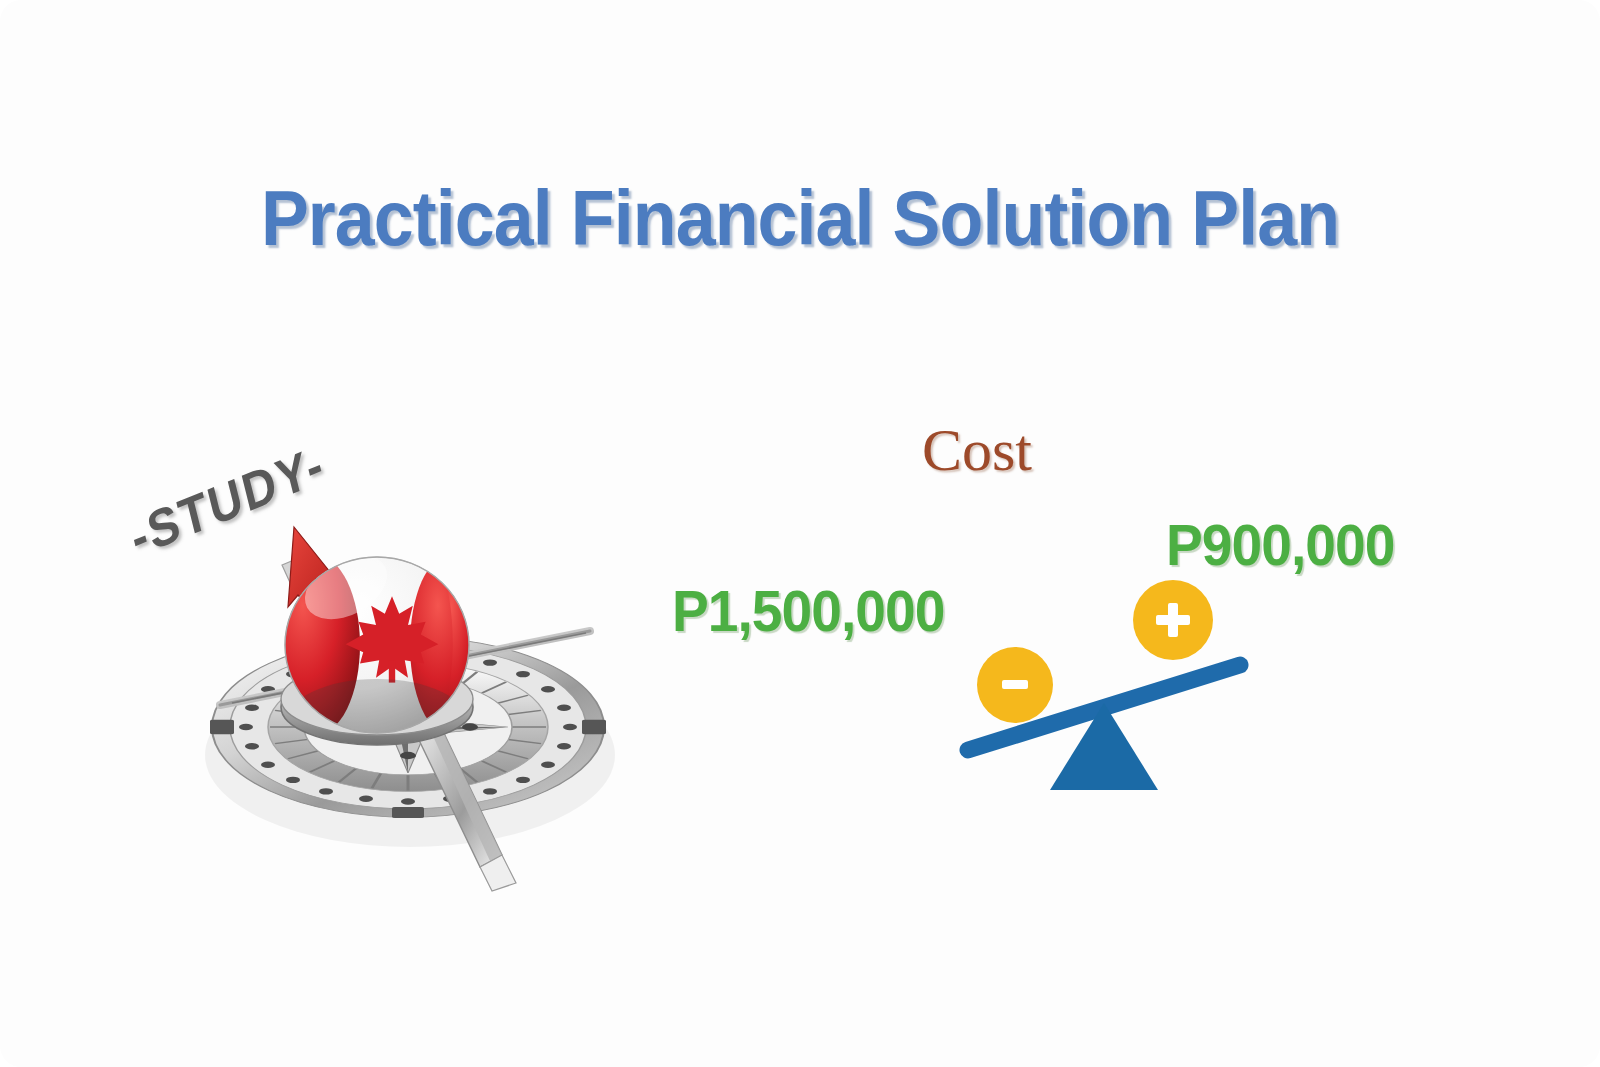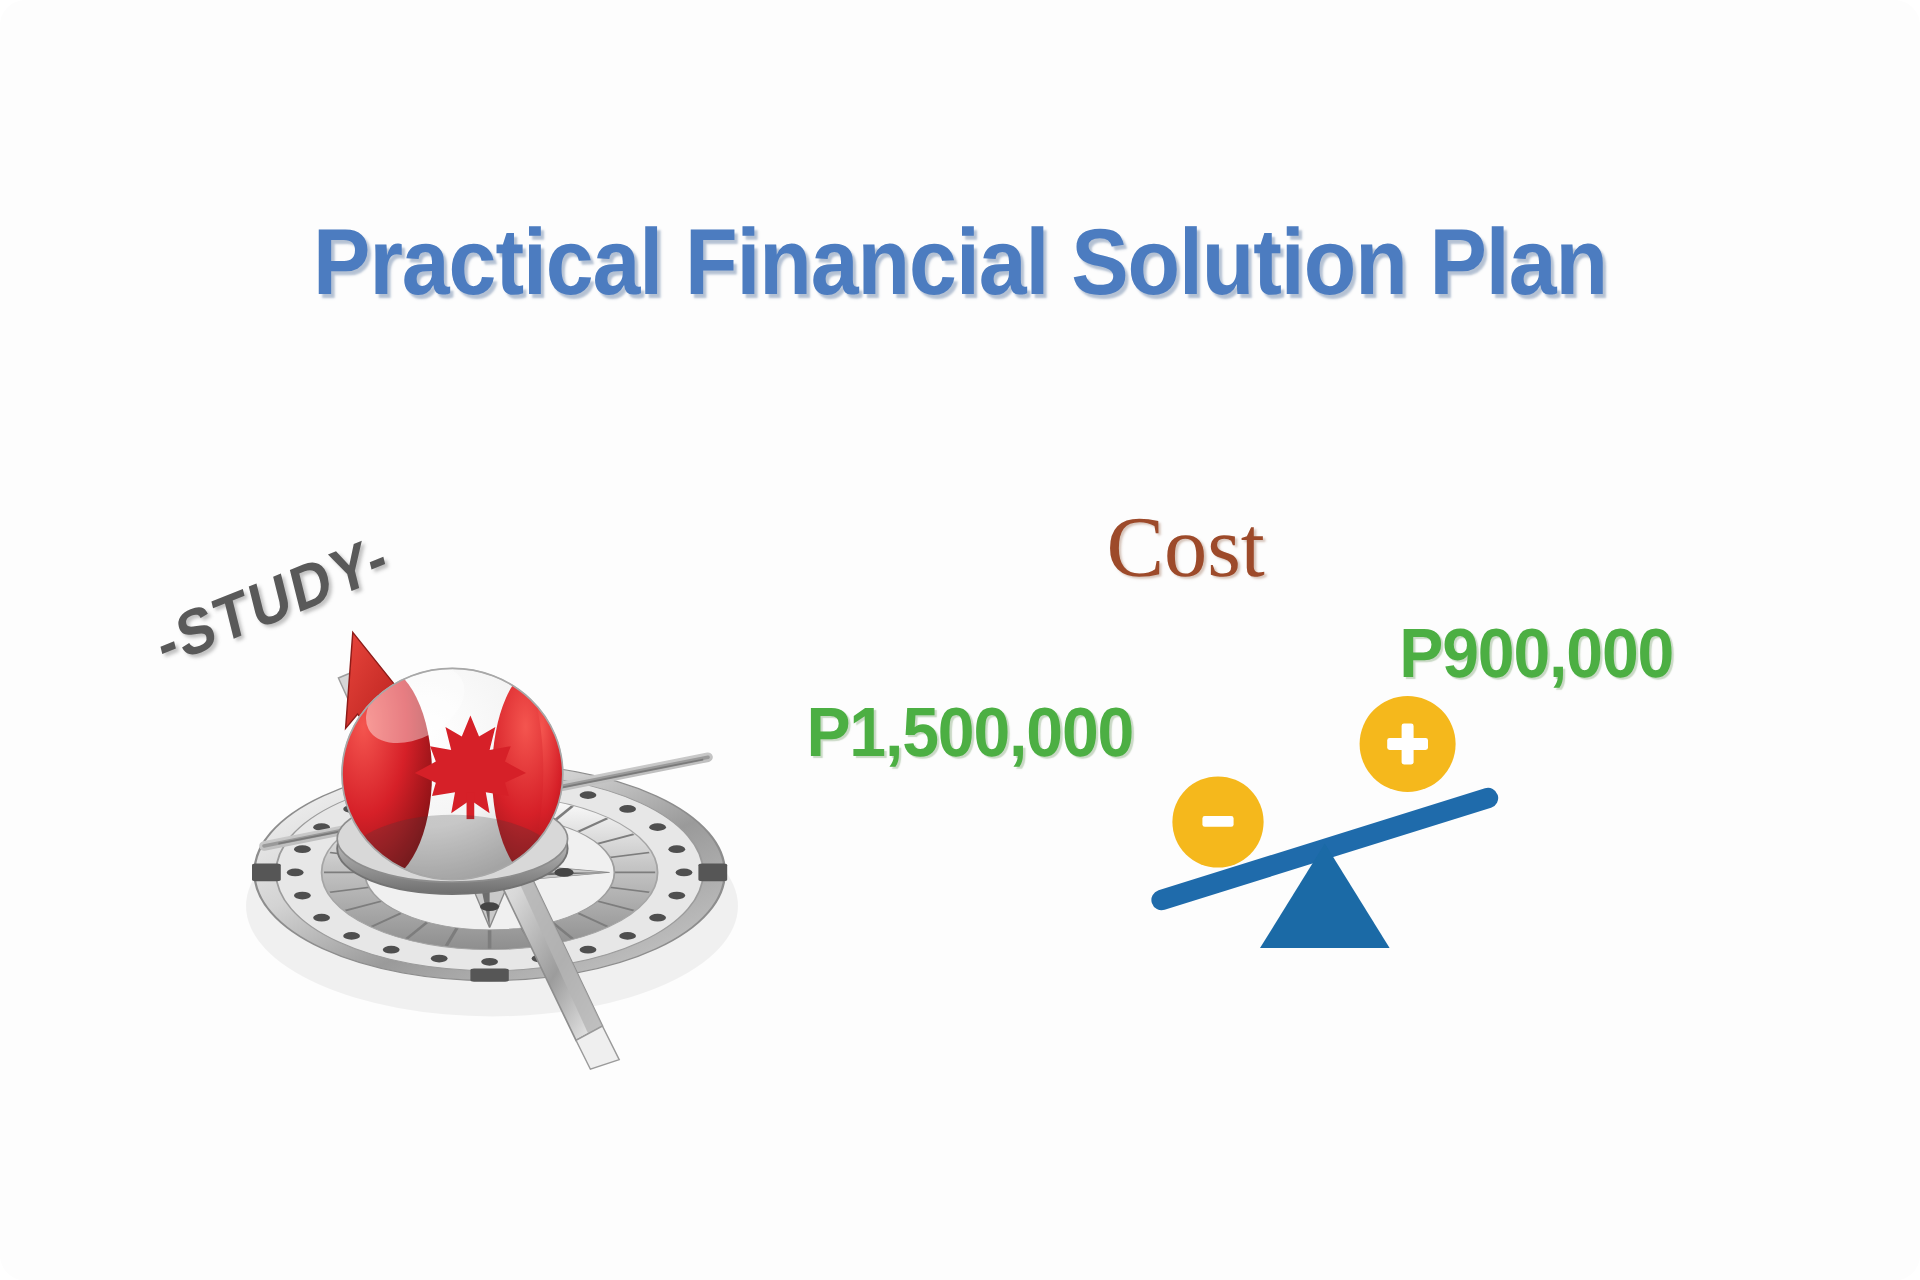--- a/index.html
+++ b/index.html
@@ -48,21 +48,21 @@
     line-height: 1;
   }
   #family-plan-label {
     left: 134px;
     top: 352px;
     font-size: 84px;
   }
   #cost-label {
     left: 922px;
     top: 420px;
-    font-size: 72px;
+    font-size: 60px;
   }
 
   
   .amount {
     position: absolute;
     font-family: "Liberation Sans", sans-serif;
     font-weight: bold;
     font-size: 58px;
     letter-spacing: -1px;
     color: #4caf43;

